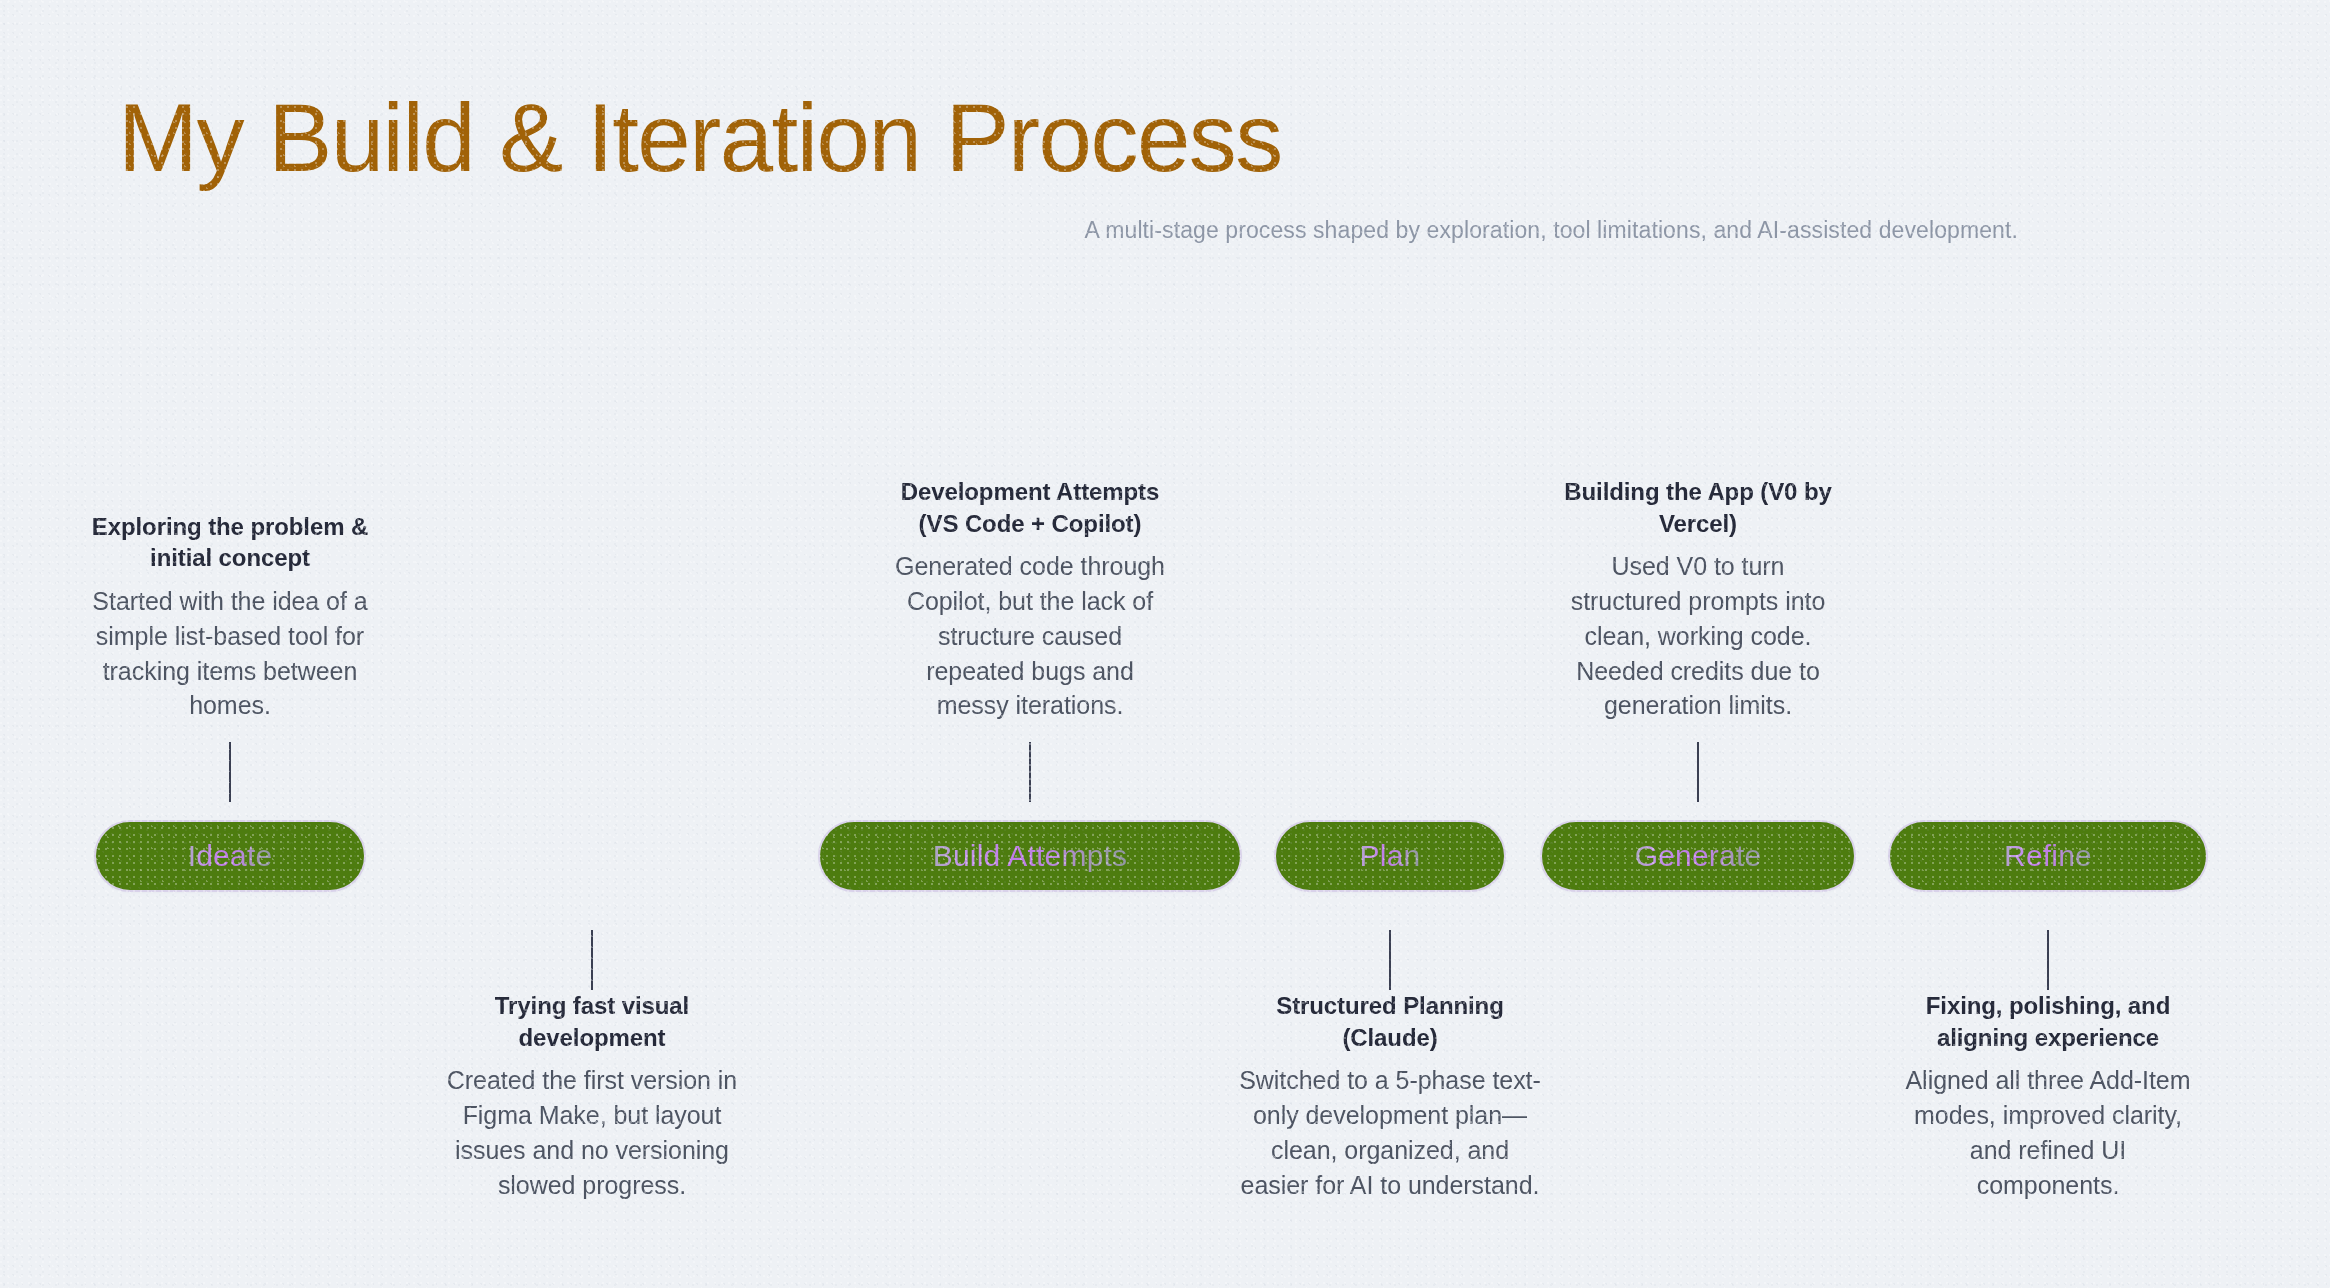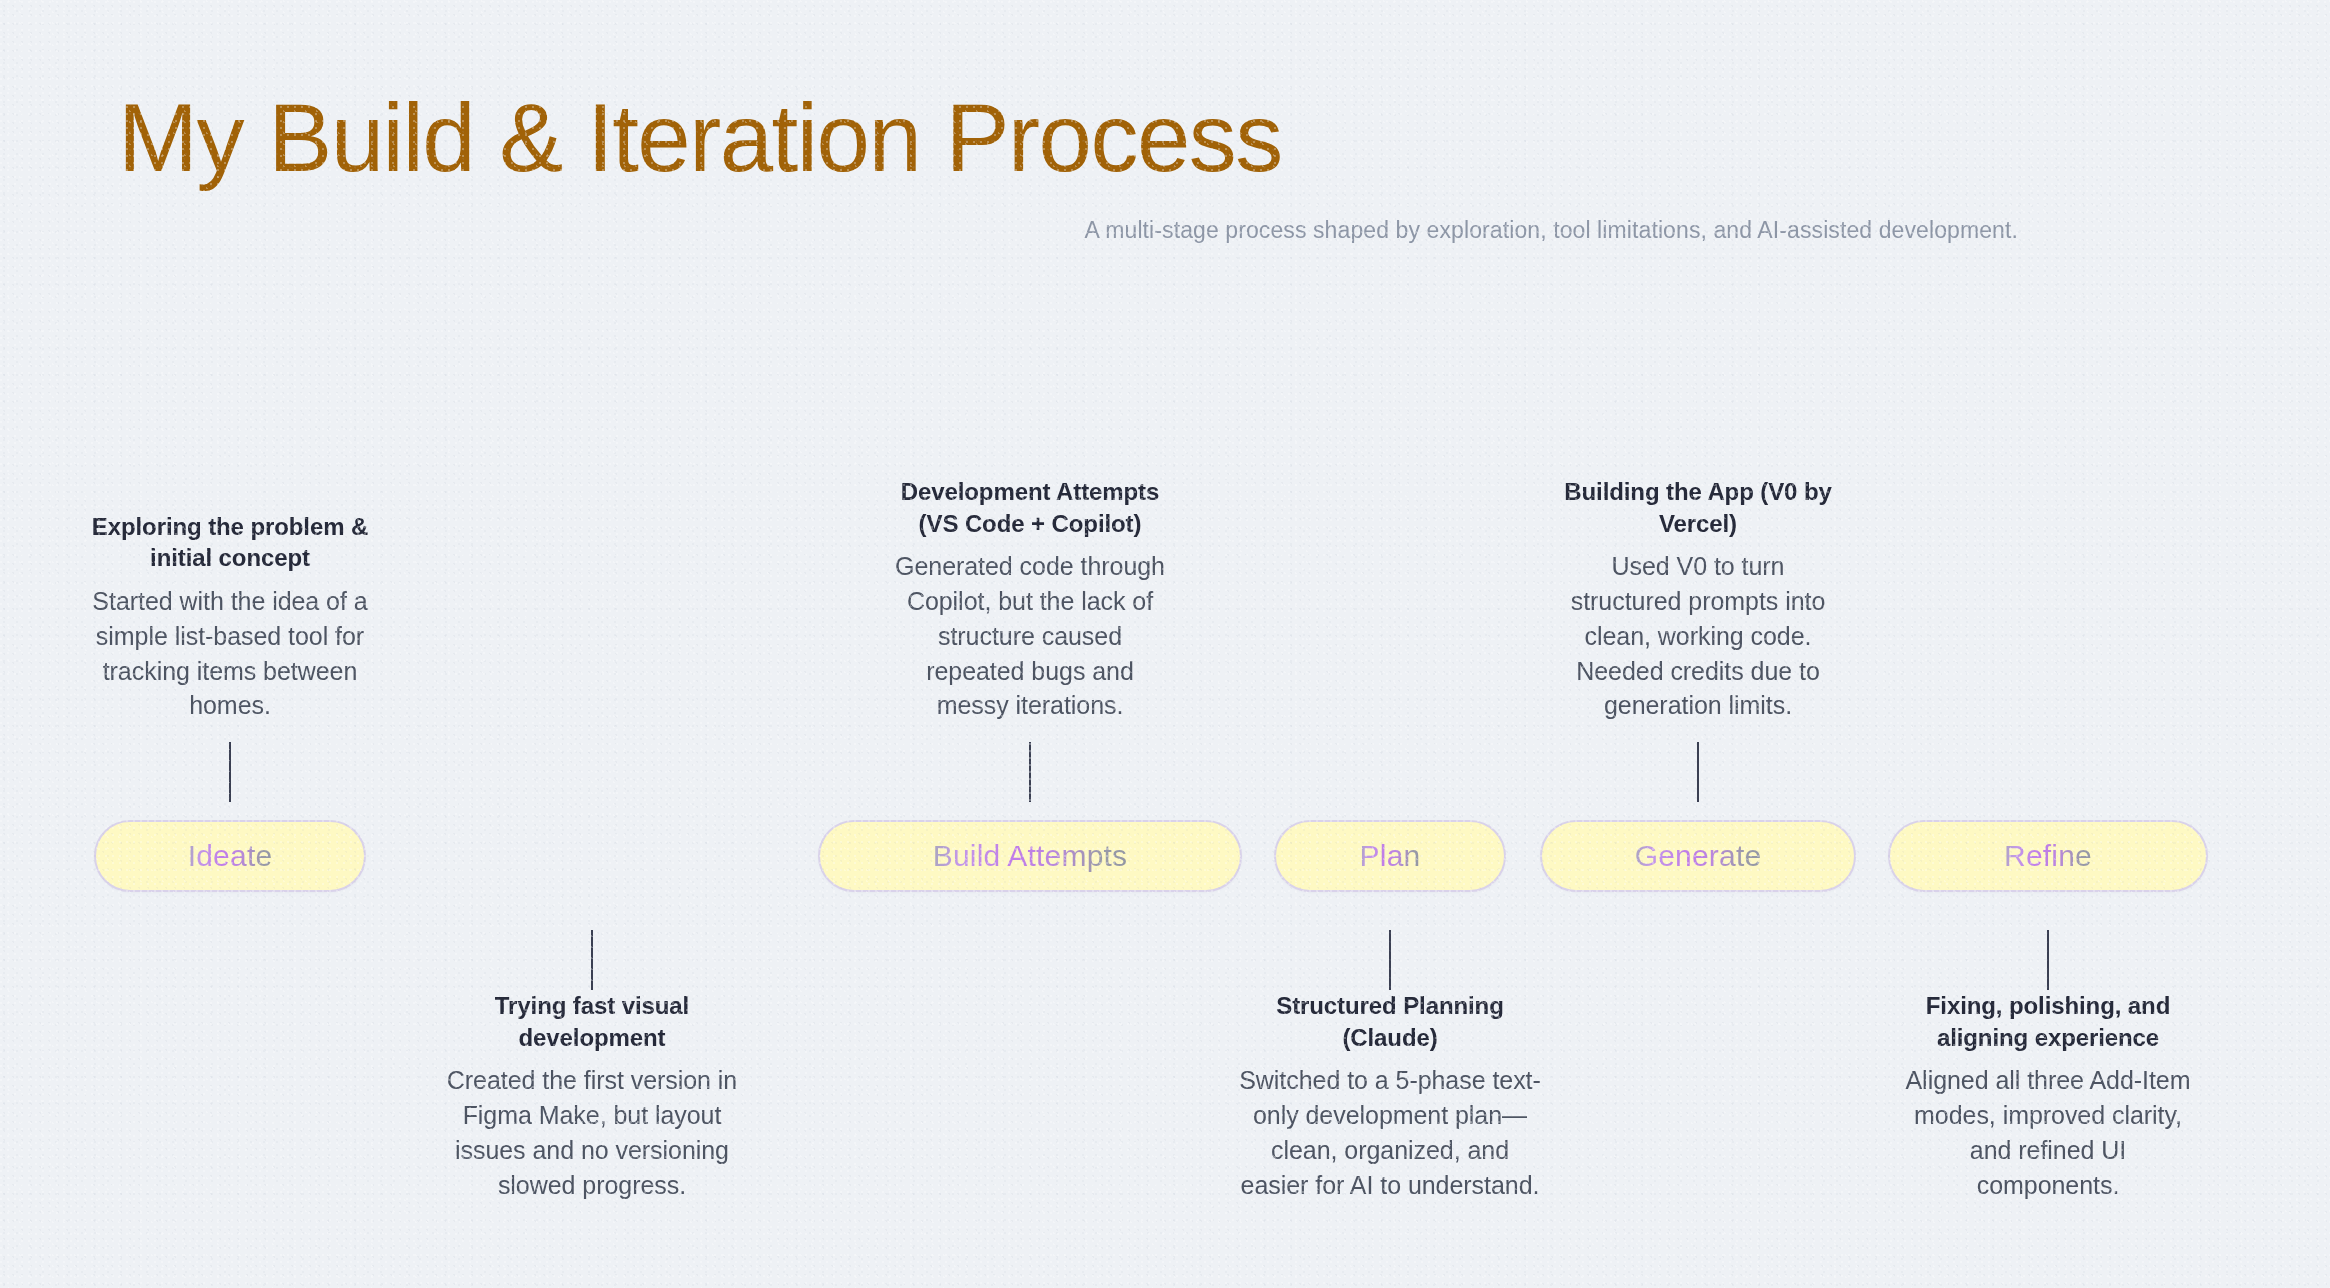--- a/index.html
+++ b/index.html
@@ -77,21 +77,21 @@
 
   
   .pill {
     position: absolute;
     top: 820px;
     left: 0;
     height: 72px;
     width: 100%;
     border: 2px solid #d9d2ea;
     border-radius: 40px;
-    background: #fef9c3;
+    background: #4d7c0f;
     display: flex;
     align-items: center;
     justify-content: center;
     box-shadow: 0 1px 2px rgba(120,120,160,0.05);
   }
 
   .pill-label {
     font-size: 30px;
     font-weight: 400;
     letter-spacing: 0.2px;

